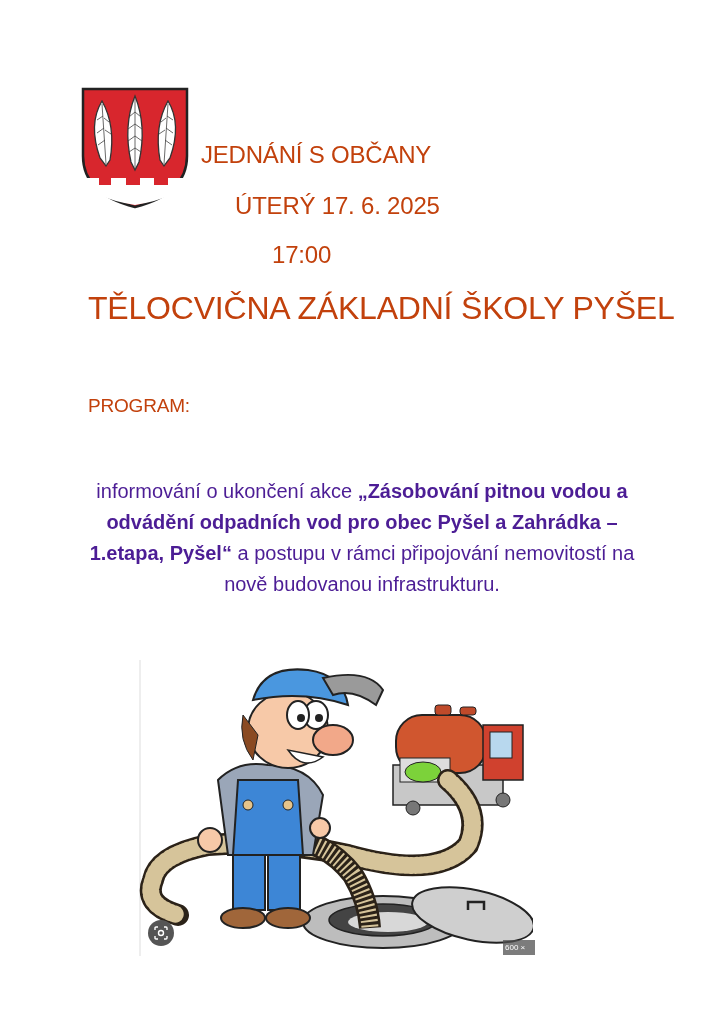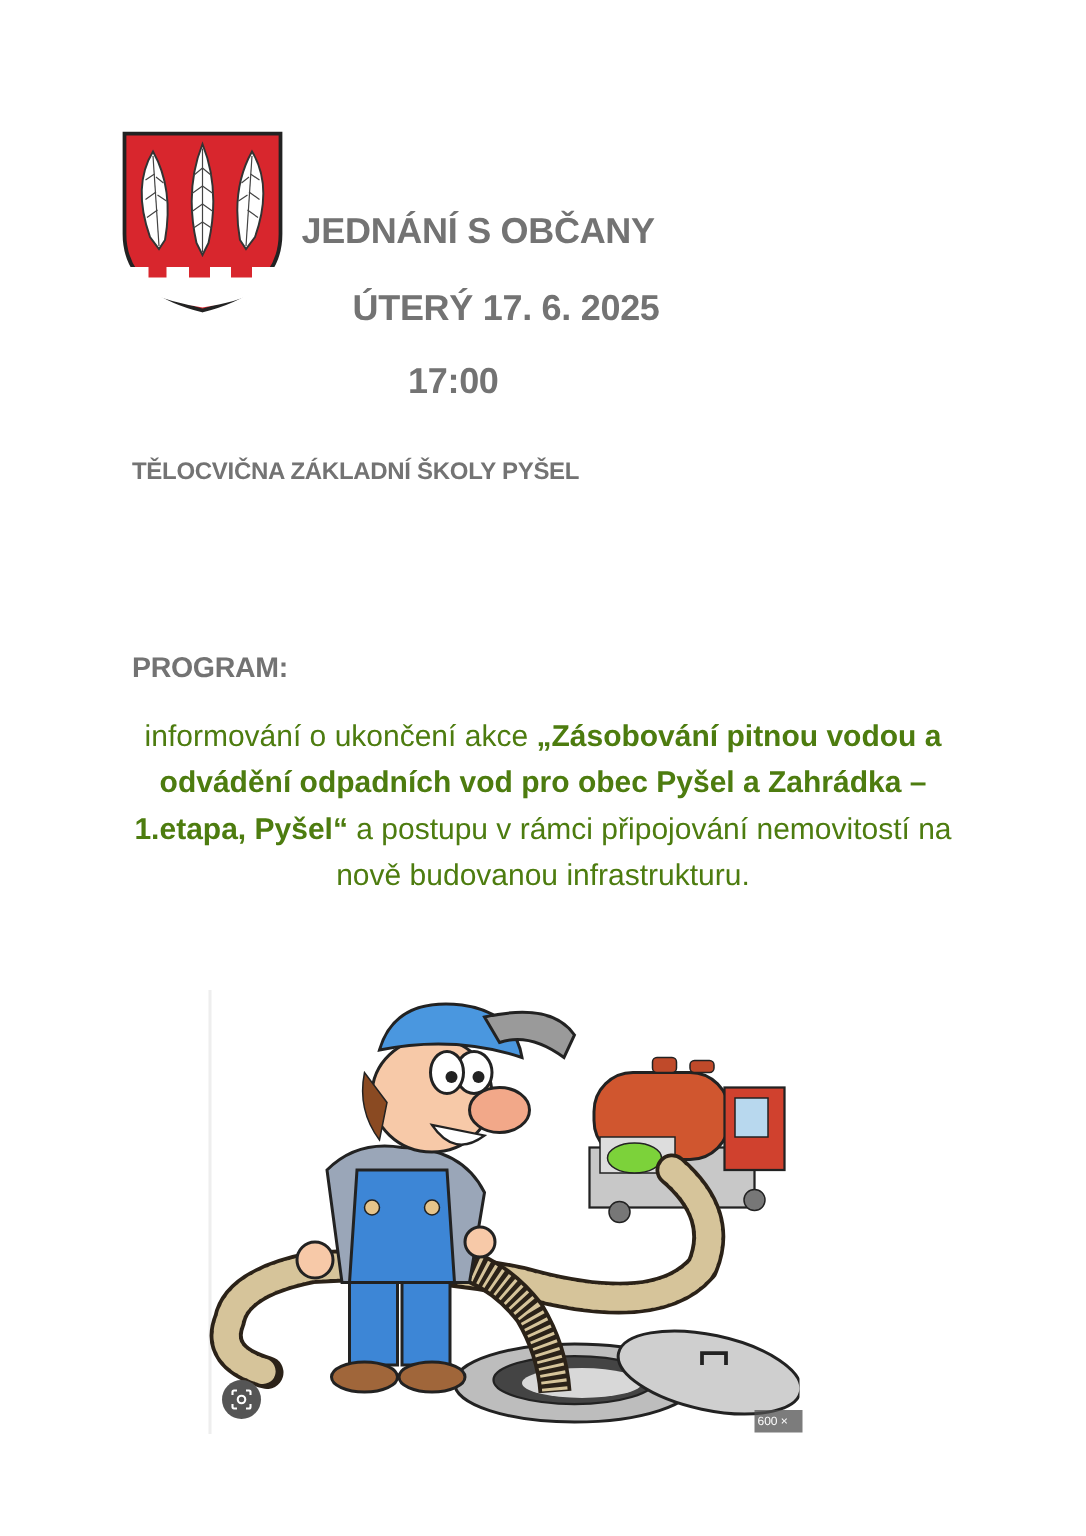--- a/index.html
+++ b/index.html
@@ -1,29 +1,29 @@
 <!DOCTYPE html>
 <html><head>
 <meta charset="utf-8">
 <style>
   html, body { margin: 0; padding: 0; }
   body {
     width: 724px; height: 1024px; background: #ffffff; position: relative;
     overflow: hidden; font-family: "Liberation Sans", "DejaVu Sans", sans-serif; color: #111;
   }
   .crest { position: absolute; left: 80px; top: 86px; width: 110px; height: 124px; }
-  .t { position: absolute; font-weight: bold; color: #737373; white-space: nowrap; letter-spacing: -0.2px; }
+  .t { position: absolute; font-weight: normal; color: #c2410c; white-space: nowrap; letter-spacing: -0.2px; }
   .title1 { left: 201px; top: 141px; font-size: 24px; }
   .title2 { left: 201px; top: 192px; font-size: 24px; margin-left: 34px; }
   .title3 { left: 272px; top: 241px; font-size: 24px; text-align: right; }
-  .title4 { left: 88px; top: 290px; font-size: 16px; margin-top: 16px; }
-  .program { left: 88px; top: 395px; font-size: 19px; margin-top: 40px; }
+  .title4 { left: 88px; top: 290px; font-size: 32px; }
+  .program { left: 88px; top: 395px; font-size: 19px; }
   .para {
     position: absolute; left: 88px; width: 548px; top: 476px; text-align: center;
-    font-size: 20px; line-height: 31px; color: #4d7c0f;
+    font-size: 20px; line-height: 31px; color: #4c1d95;
   }
   .para b { font-weight: bold; }
   .illus { position: absolute; left: 138px; top: 660px; width: 395px; height: 298px; }
   .lens-btn {
     position: absolute; left: 148px; top: 920px; width: 26px; height: 26px; border-radius: 50%;
     background: #555; display: flex; align-items: center; justify-content: center;
   }
   .size-badge {
     position: absolute; left: 503px; top: 940px; width: 30px; height: 15px;
     background: rgba(80,80,80,0.75); color: #fff; font-size: 8px; line-height: 15px; padding-left: 2px; overflow: hidden;

